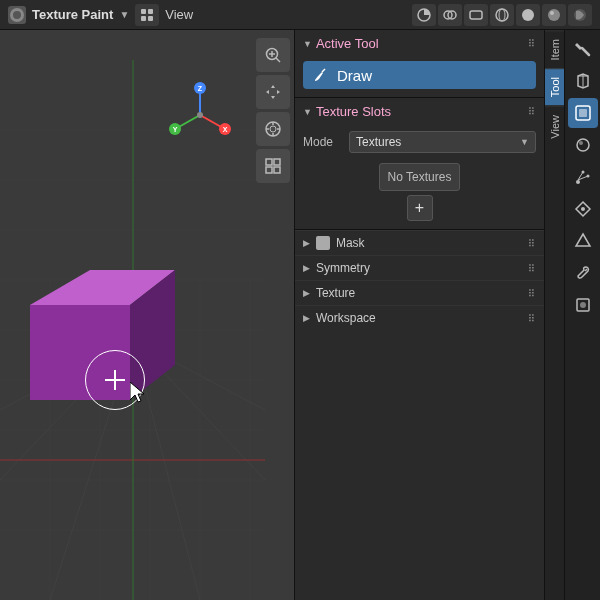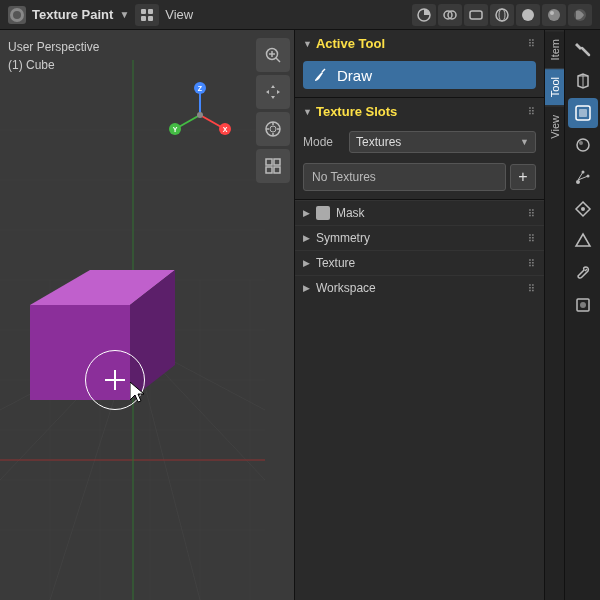--- a/index.html
+++ b/index.html
@@ -162,23 +162,23 @@
       padding: 6px 8px;
       background: #2a2a2a;
       cursor: pointer;
       gap: 4px;
     }
     .section-header .triangle {
       color: #aaa;
       font-size: 9px;
     }
     .section-header .title {
-      color: #fde047;
+      color: #f9a8d4;
       font-size: 13px;
-      font-weight: bold;
+      font-weight: normal;
     }
     .section-header .dots {
       margin-left: auto;
       color: #888;
       font-size: 10px;
       letter-spacing: 1px;
     }
 
     .section-content {
       padding: 4px 8px 8px 8px;
@@ -227,20 +227,21 @@
       cursor: pointer;
     }
     .mode-select .arrow { color: #aaa; font-size: 9px; }
 
     
     .textures-row {
       display: flex;
       align-items: center;
       gap: 4px;
       padding: 4px 8px 8px 8px;
+      flex-direction: column;
     }
     .no-textures-btn {
       flex: 1;
       background: #3d3d3d;
       border: 1px solid #555;
       border-radius: 3px;
       padding: 6px 8px;
       color: #bbb;
       font-size: 12px;
       cursor: pointer;
@@ -415,24 +416,20 @@
       <line x1="133" y1="310" x2="200" y2="570" stroke="#484848" stroke-width="0.5"></line>
       <line x1="133" y1="310" x2="265" y2="450" stroke="#484848" stroke-width="0.5"></line>
       <line x1="133" y1="310" x2="0" y2="380" stroke="#484848" stroke-width="0.5"></line>
       <line x1="133" y1="310" x2="265" y2="380" stroke="#484848" stroke-width="0.5"></line>
 
       <line x1="0" y1="430" x2="265" y2="430" stroke="#903030" stroke-width="1"></line>
 
       <line x1="133" y1="30" x2="133" y2="570" stroke="#307030" stroke-width="1"></line>
     </svg>
 
-    <div id="viewport-info">
-      <div>User Perspective</div>
-      <div>(1) Cube</div>
-    </div>
 
     <div id="axis-gizmo">
       <svg width="70" height="70" viewBox="0 0 70 70">
 
         <line x1="35" y1="35" x2="35" y2="10" stroke="#4488ff" stroke-width="2"></line>
         <circle cx="35" cy="8" r="6" fill="#4488ff"></circle>
         <text x="35" y="11" text-anchor="middle" font-size="7" fill="white" font-weight="bold">Z</text>
 
         <line x1="35" y1="35" x2="58" y2="48" stroke="#ff4444" stroke-width="2"></line>
         <circle cx="60" cy="49" r="6" fill="#ff4444"></circle>

